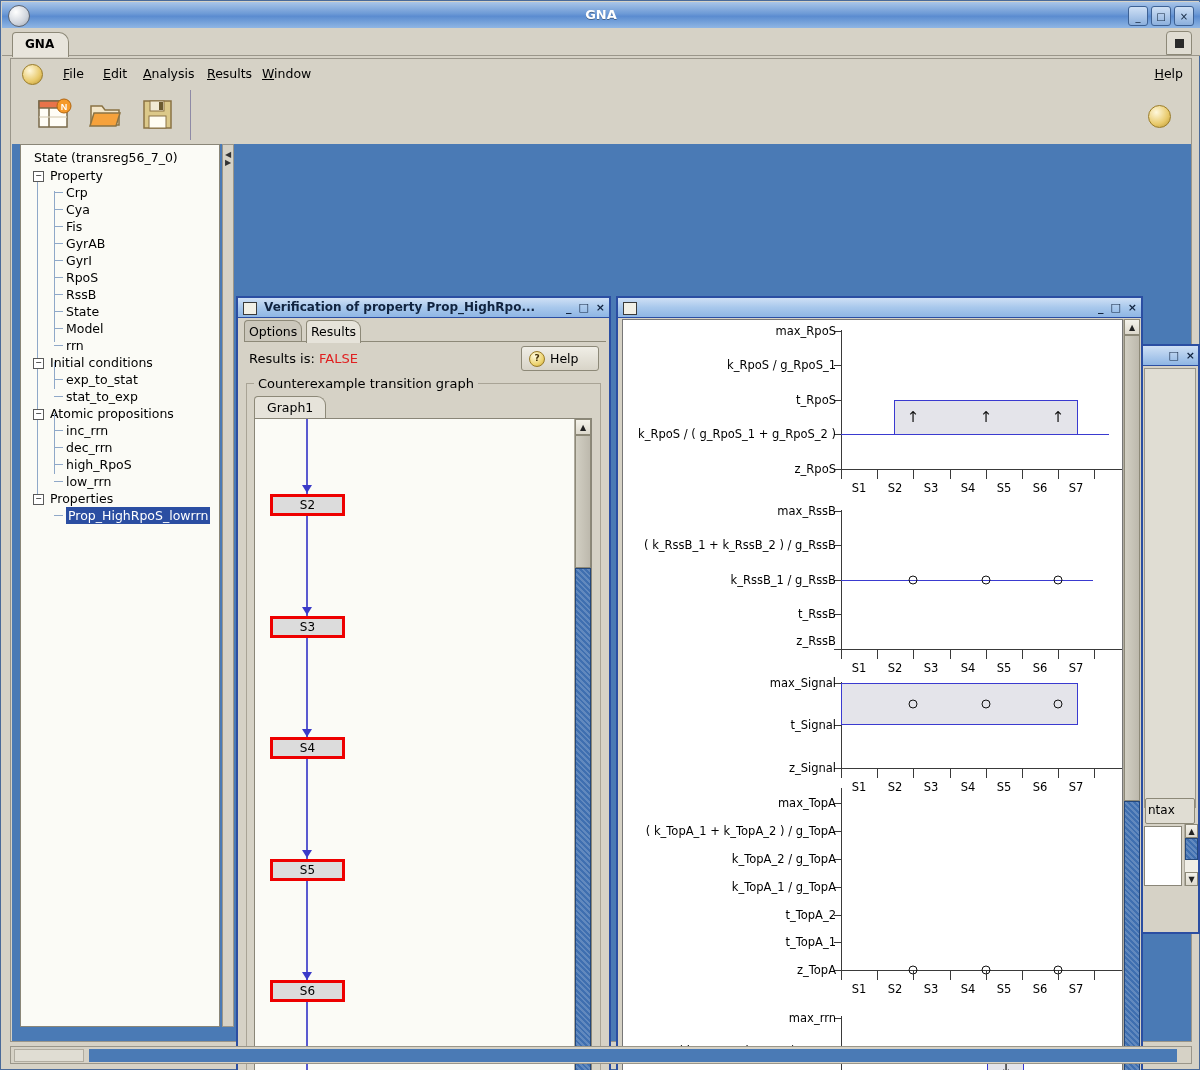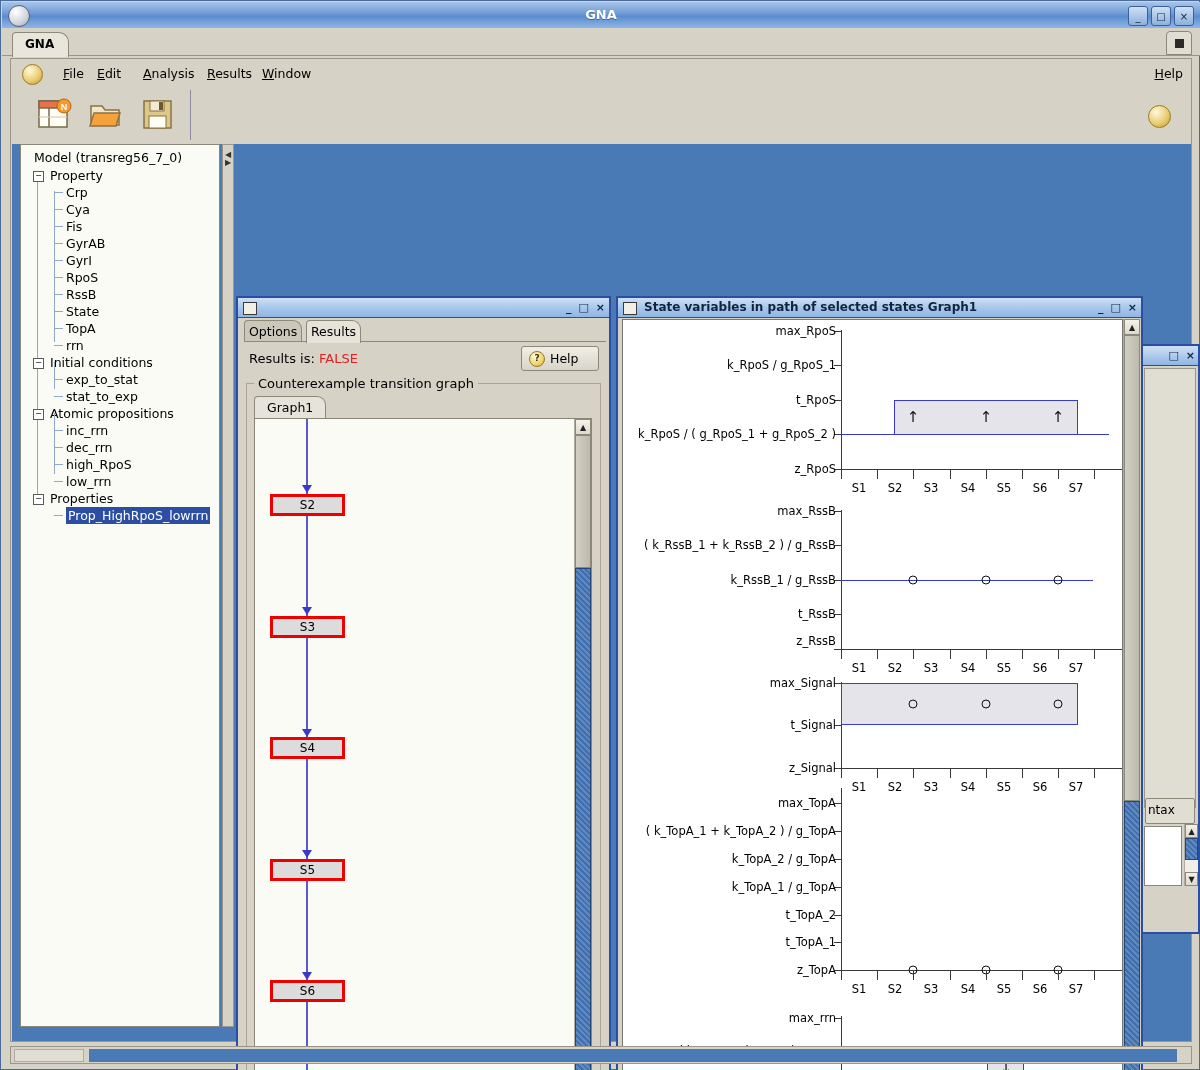--- a/index.html
+++ b/index.html
@@ -173,21 +173,21 @@
     <div id="tabmaxbtn">
       <div class="sq"></div>
     </div>
   </div>
 
   <div id="inner">
 
     <div id="menubar">
       <div class="menu-logo"></div>
       <div class="menu-item" style="left:46px"><u>F</u>ile</div>
-      <div class="menu-item" style="left:80px"><u>E</u>dit</div>
+      <div class="menu-item" style="left:86px"><u>E</u>dit</div>
       <div class="menu-item" style="left:126px"><u>A</u>nalysis</div>
       <div class="menu-item" style="left:190px"><u>R</u>esults</div>
       <div class="menu-item" style="left:245px"><u>W</u>indow</div>
       <div id="helpmenu"><u>H</u>elp</div>
     </div>
 
     <div id="toolbar">
       <div class="tbsep"></div>
       <div class="tool" style="left:24px">
         <svg width="38" height="36" viewBox="0 0 38 36">
@@ -214,21 +214,21 @@
         </svg>
       </div>
       <div id="tb-status"></div>
     </div>
 
     <div id="desktop">
 
       <div id="treepanel">
         <div class="tree">
           <div class="tnode" style="height:18px">
-              <span class="lbl" style="left:13px">Model (transreg56_7_0)</span>
+              <span class="lbl" style="left:13px">State (transreg56_7_0)</span>
             </div>
 
           <div class="vline" style="left:16px;top:25px;height:329px"></div>
 
           <div class="tnode" style="height:17px">
             <span class="exp" style="left:12px">−</span>
             <span class="lbl" style="left:29px">Property</span>
           </div>
           <div class="vline" style="left:33px;top:42px;height:151px"></div>
           <div class="tnode">
@@ -258,21 +258,21 @@
           <div class="tnode">
               <span class="hline" style="left:33px;top:8px;width:9px"></span>
               <span class="lbl" style="left:45px">RssB</span>
             </div>
           <div class="tnode">
               <span class="hline" style="left:33px;top:8px;width:9px"></span>
               <span class="lbl" style="left:45px">State</span>
             </div>
           <div class="tnode">
               <span class="hline" style="left:33px;top:8px;width:9px"></span>
-              <span class="lbl" style="left:45px">TopA</span>
+              <span class="lbl" style="left:45px">Model</span>
             </div>
           <div class="tnode">
               <span class="hline" style="left:33px;top:8px;width:9px"></span>
               <span class="lbl" style="left:45px">rrn</span>
             </div>
 
           <div class="tnode">
             <span class="exp" style="left:12px">−</span>
             <span class="lbl" style="left:29px">Initial conditions</span>
           </div>
@@ -320,20 +320,21 @@
       </div>
 
       <div id="splitter">
         <span class="splarrow" style="top:6px">◀</span>
         <span class="splarrow" style="top:14px">▶</span>
       </div>
 
       <div class="iframe-win" id="verwin">
         <div class="iframe-title">
           <div class="t-ico"></div>
+          <div class="t-txt">Verification of property Prop_HighRpo...</div>
           <div class="t-btns">
             <span class="tb-min">_</span>
             <span class="tb-max">□</span>
             <span class="tb-cls">×</span>
           </div>
         </div>
 
         <div class="vtabs">
           <div class="vtab" style="left:0">Options</div>
           <div class="vtab active" style="left:62px">Results</div>
@@ -396,21 +397,20 @@
         <div class="vsb" style="left:42px;top:478px;width:14px;height:62px">
           <div class="sb-btn" style="left:0;top:0;width:13px;height:14px">▲</div>
           <div class="sb-thumb-blue" style="left:0;top:14px;width:13px;height:22px"></div>
           <div class="sb-btn" style="left:0;bottom:0;width:13px;height:14px">▼</div>
         </div>
       </div>
 
       <div class="iframe-win" id="svwin">
         <div class="iframe-title">
           <div class="t-ico"></div>
-          <div class="t-txt">State variables in path of selected states  Graph1</div>
           <div class="t-btns">
             <span class="tb-min">_</span>
             <span class="tb-max">□</span>
             <span class="tb-cls">×</span>
           </div>
         </div>
 
         <div id="svcanvas">
 
           <div class="chart" style="top:0;height:170px">

